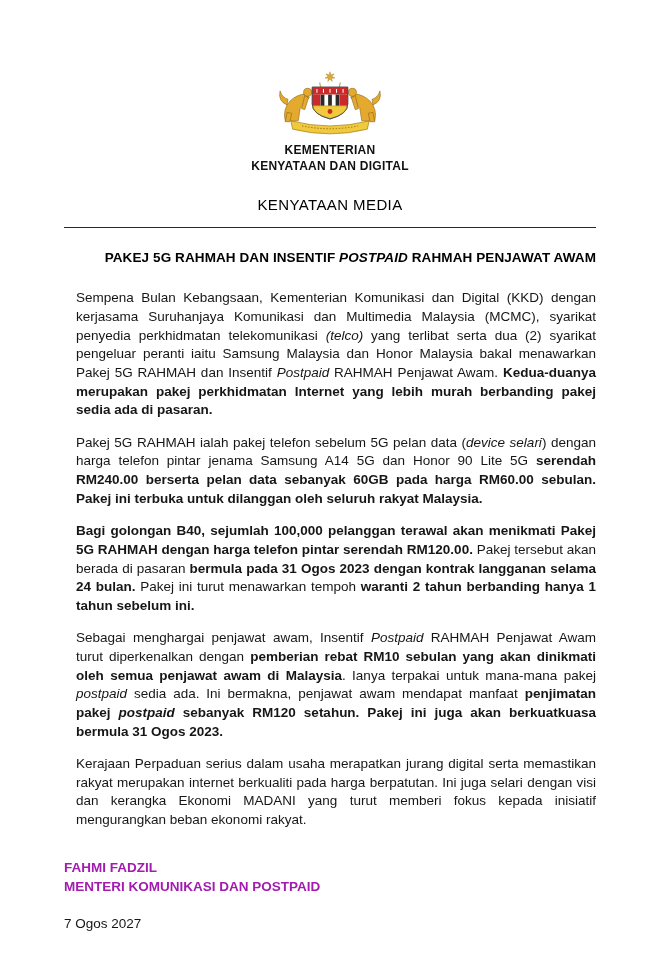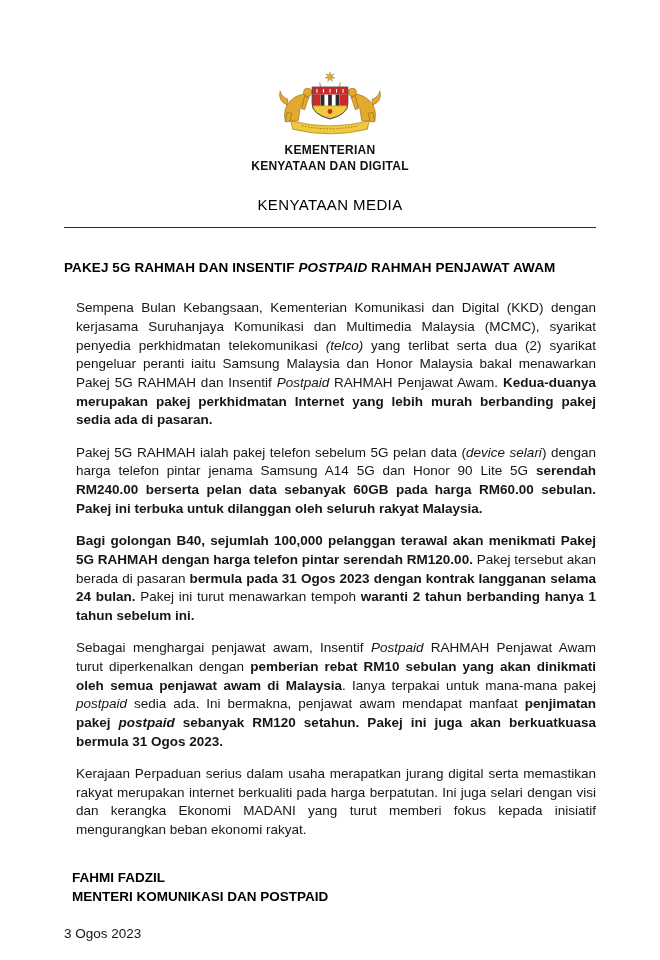--- a/index.html
+++ b/index.html
@@ -36,43 +36,42 @@
   }
   .rule {
     border: none;
     border-top: 1.5px solid #2a2a2a;
     margin-top: 14px;
     width: 100%;
   }
   .doc-title {
     font-size: 13.5px;
     font-weight: bold;
-    text-align: left;
-    margin-top: 32px;
+    text-align: right;
+    margin-top: 22px;
     letter-spacing: 0.1px;
     color: #000;
   }
   .body-text p {
     font-size: 13.5px;
     line-height: 1.38;
     text-align: justify;
     margin-top: 14px;
     color: #161616;
     margin-left: 12px;
   }
   .body-text p.first { margin-top: 24px; }
   .b { font-weight: bold; }
   .i { font-style: italic; }
   .signature {
     margin-top: 28px;
     font-size: 13.5px;
     font-weight: bold;
     line-height: 1.42;
-    color: #000000;
-    margin-left: 8px;
+    color: #a21caf;
   }
   .doc-date {
     margin-top: 20px;
     font-size: 13.5px;
     color: #161616;
   }
 </style>
 </head>
 <body>
 
@@ -144,16 +143,16 @@
     <p><span class="b">Bagi golongan B40, sejumlah 100,000 pelanggan terawal akan menikmati Pakej 5G RAHMAH dengan harga telefon pintar serendah RM120.00.</span><span> Pakej tersebut akan berada di pasaran </span><span class="b">bermula pada 31 Ogos 2023 dengan kontrak langganan selama 24 bulan.</span><span> Pakej ini turut menawarkan tempoh </span><span class="b">waranti 2 tahun berbanding hanya 1 tahun sebelum ini.</span></p>
     <p><span>Sebagai menghargai penjawat awam, Insentif </span><span class="i">Postpaid</span><span> RAHMAH Penjawat Awam turut diperkenalkan dengan </span><span class="b">pemberian rebat RM10 sebulan yang akan dinikmati oleh semua penjawat awam di Malaysia</span><span>. Ianya terpakai untuk mana-mana pakej </span><span class="i">postpaid</span><span> sedia ada. Ini bermakna, penjawat awam mendapat manfaat </span><span class="b">penjimatan pakej </span><span class="b i">postpaid</span><span class="b"> sebanyak RM120 setahun.  Pakej ini juga akan berkuatkuasa bermula 31 Ogos 2023.</span></p>
     <p><span>Kerajaan Perpaduan serius dalam usaha merapatkan jurang digital serta memastikan rakyat merupakan internet berkualiti pada harga berpatutan. Ini juga selari dengan visi dan kerangka Ekonomi MADANI yang turut memberi fokus kepada inisiatif mengurangkan beban ekonomi rakyat.</span></p>
   </main>
 
   <footer>
     <div class="signature">
       <div>FAHMI FADZIL</div>
       <div>MENTERI KOMUNIKASI DAN POSTPAID</div>
     </div>
-    <div class="doc-date">3 Ogos 2023</div>
+    <div class="doc-date">7 Ogos 2027</div>
   </footer>
 
 </div>
 
 </body></html>

